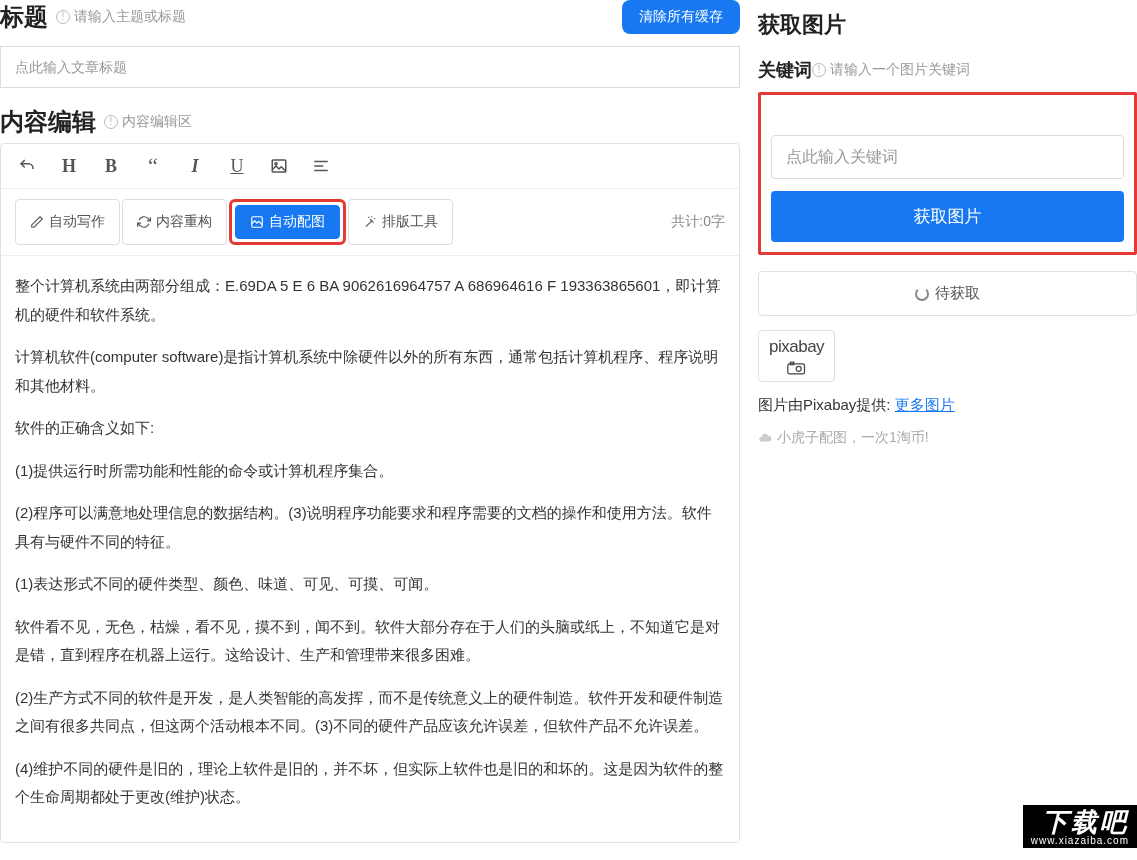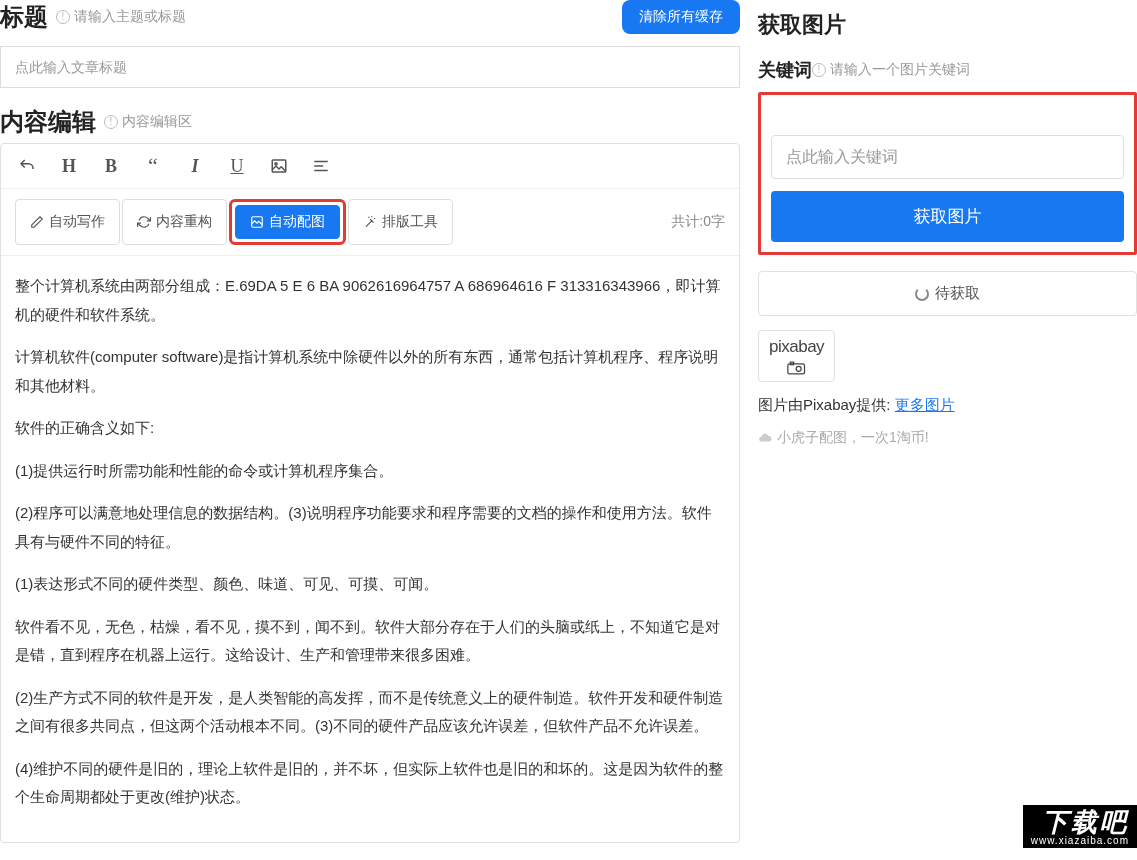--- a/index.html
+++ b/index.html
@@ -129,21 +129,21 @@
             <svg width="14" height="14" viewBox="0 0 24 24" fill="none" stroke="currentColor" stroke-width="2">
                 <path d="M15 4V2m0 8V8m4-2h2M9 4h2M5 20l10-10m-3-3l6 6"></path>
               </svg>
             <span>排版工具</span>
           </span>
         </div>
         <span class="count-text">共计:0字</span>
       </div>
 
       <div class="content-area">
-        <p>整个计算机系统由两部分组成：E.69DA 5 E 6 BA 9062616964757 A 686964616 F 313316343966，即计算机的硬件和软件系统。</p>
+        <p>整个计算机系统由两部分组成：E.69DA 5 E 6 BA 9062616964757 A 686964616 F 193363865601，即计算机的硬件和软件系统。</p>
         <p>计算机软件(computer software)是指计算机系统中除硬件以外的所有东西，通常包括计算机程序、程序说明和其他材料。</p>
         <p>软件的正确含义如下:</p>
         <p>(1)提供运行时所需功能和性能的命令或计算机程序集合。</p>
         <p>(2)程序可以满意地处理信息的数据结构。(3)说明程序功能要求和程序需要的文档的操作和使用方法。软件具有与硬件不同的特征。</p>
         <p>(1)表达形式不同的硬件类型、颜色、味道、可见、可摸、可闻。</p>
         <p>软件看不见，无色，枯燥，看不见，摸不到，闻不到。软件大部分存在于人们的头脑或纸上，不知道它是对是错，直到程序在机器上运行。这给设计、生产和管理带来很多困难。</p>
         <p>(2)生产方式不同的软件是开发，是人类智能的高发挥，而不是传统意义上的硬件制造。软件开发和硬件制造之间有很多共同点，但这两个活动根本不同。(3)不同的硬件产品应该允许误差，但软件产品不允许误差。</p>
         <p>(4)维护不同的硬件是旧的，理论上软件是旧的，并不坏，但实际上软件也是旧的和坏的。这是因为软件的整个生命周期都处于更改(维护)状态。</p>
       </div>
     </div>

